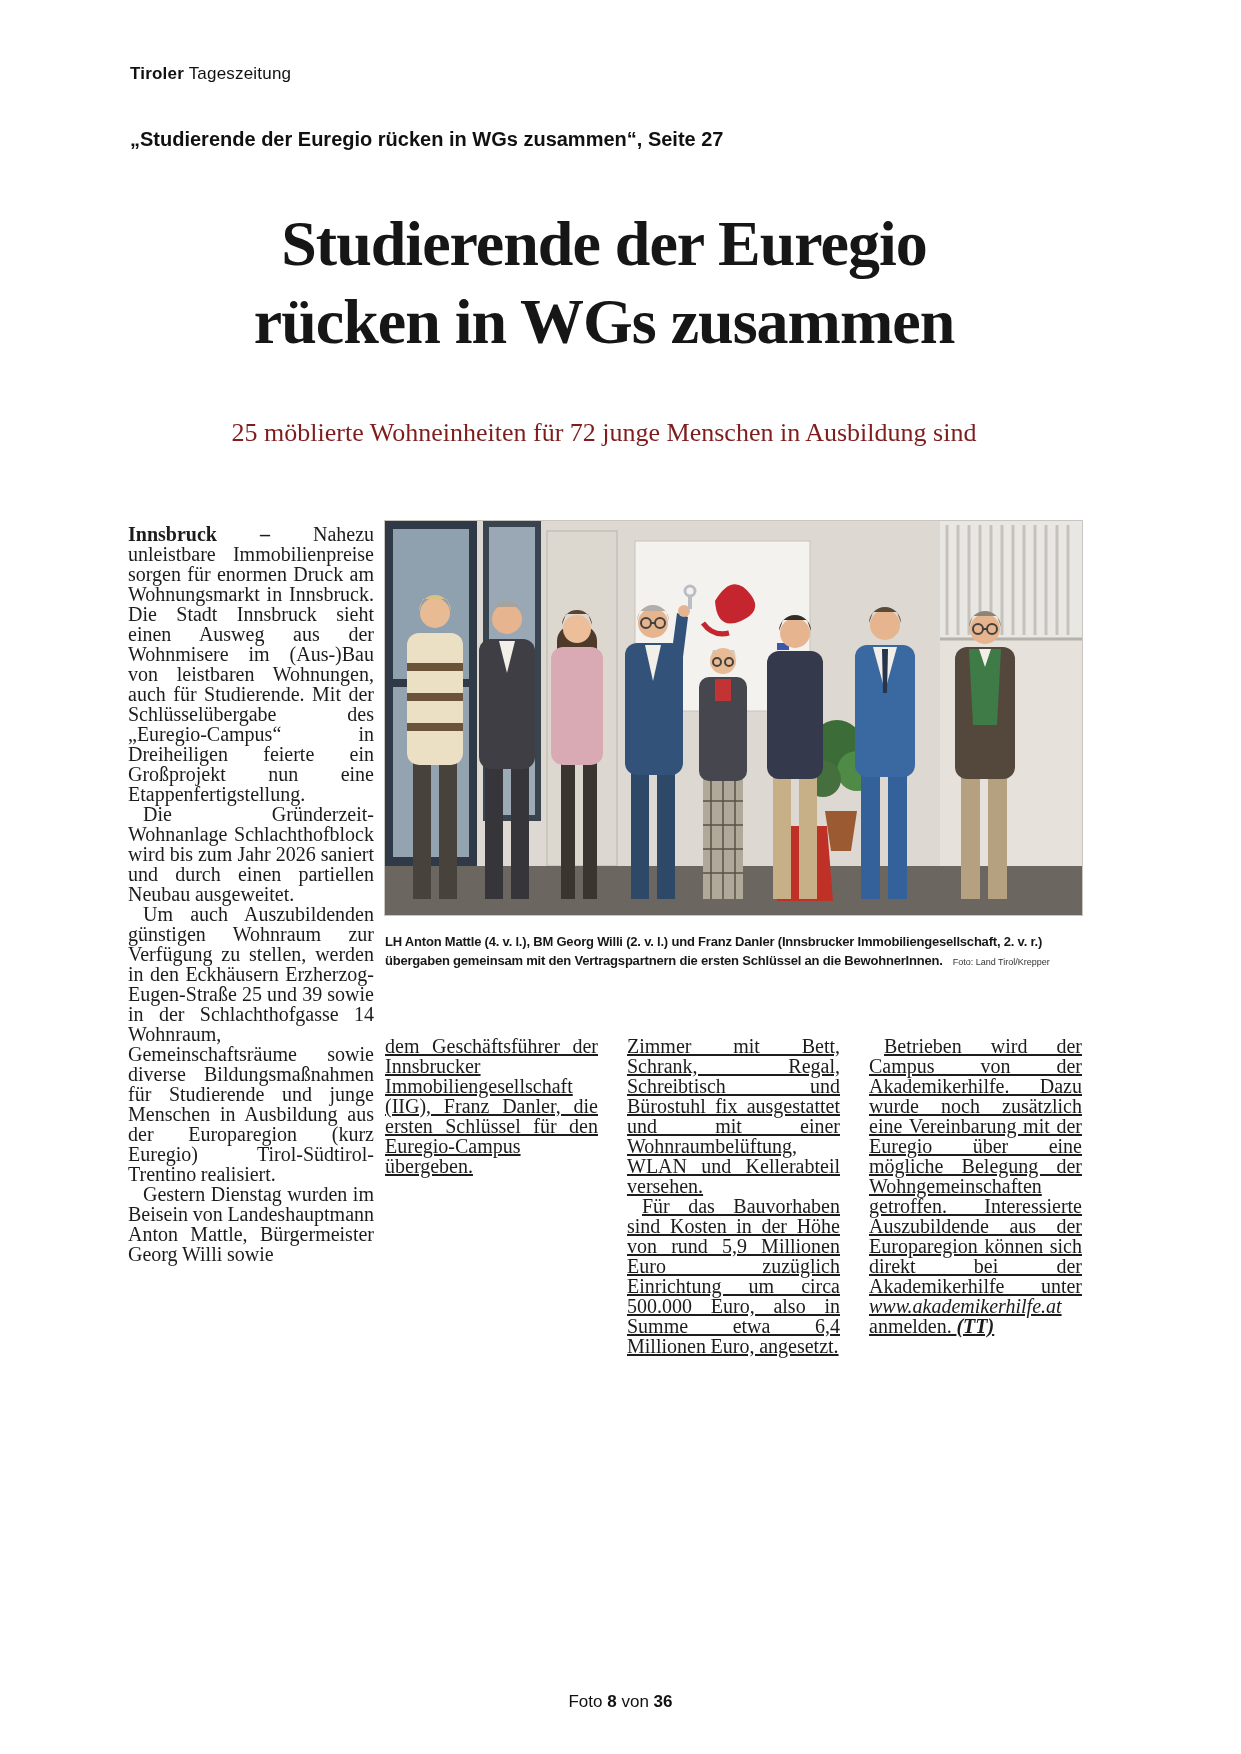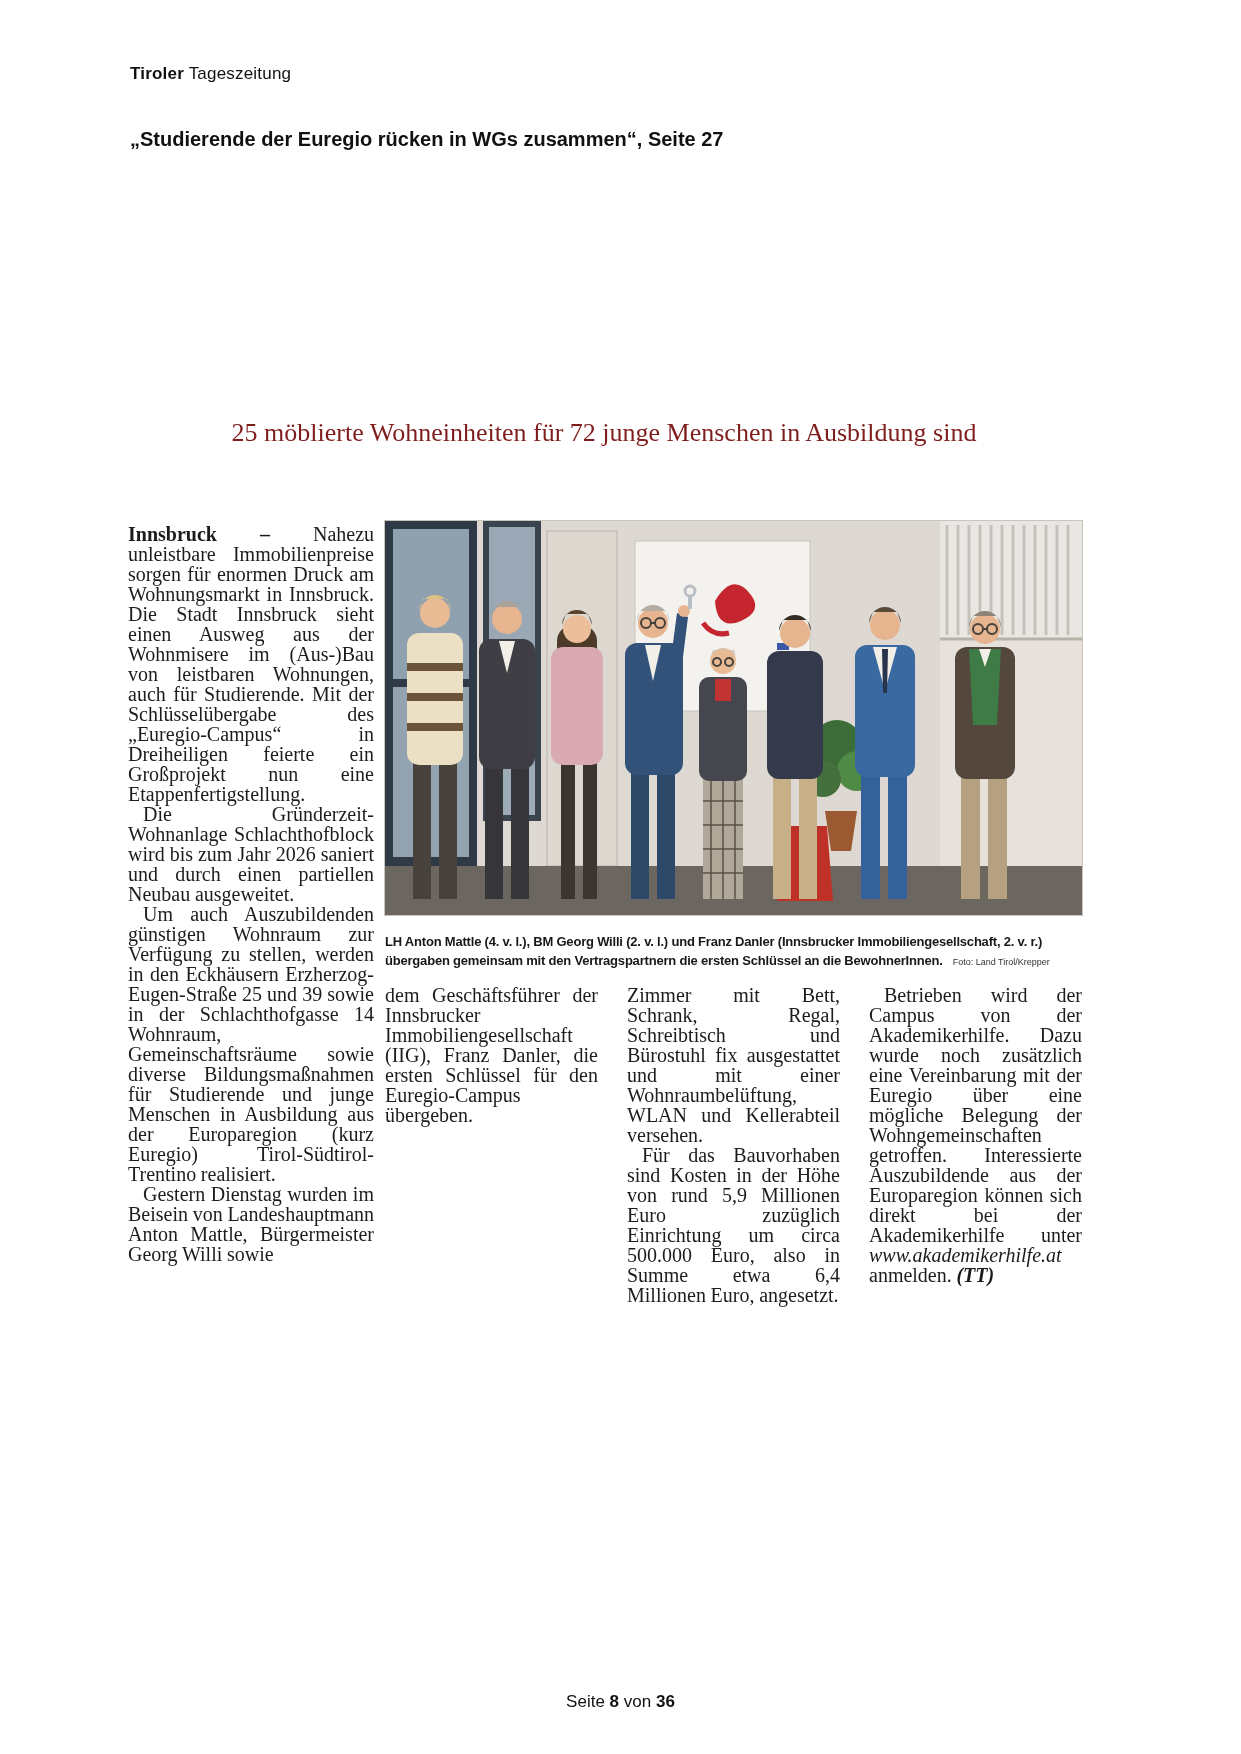--- a/index.html
+++ b/index.html
@@ -35,21 +35,21 @@
     text-align:center;font-size:26px;line-height:49px;color:#7f1d1d;
   }
   
   .bodytext{
     font-size:20px;line-height:20px;text-align:justify;
     hyphens:auto;-webkit-hyphens:auto;word-spacing:-.3px;color:#1c1c1c;
   }
   .bodytext p{margin:0;}
   .bodytext p.indent{text-indent:15px;}
   .leftcol{position:absolute;left:128px;top:524px;width:246px;}
-  .botcols{position:absolute;left:385px;top:985px;width:697px;display:flex;gap:29px;}
+  .botcols{position:absolute;left:385px;top:1036px;width:697px;display:flex;gap:29px;text-decoration:underline;}
   .botcols .col{flex:1 1 0;}
   .it{font-style:italic;}
   .sig{font-style:italic;font-weight:bold;}
   
   .photoblock{position:absolute;left:385px;top:521px;width:697px;}
   .photo{width:697px;height:394px;display:block;background:#ddd8d1;outline:1px solid #c9c5bf;}
   .caption{
     margin-top:17px;
     font-family:"Liberation Sans", sans-serif;
     font-weight:bold;font-size:13px;line-height:19px;letter-spacing:-.2px;color:#181818;
@@ -73,20 +73,24 @@
 
 <div class="page">
 
   <div class="masthead">
     <b>Tiroler</b>
     <span>Tageszeitung</span>
   </div>
 
   <div class="refline">„Studierende der Euregio rücken in WGs zusammen“, Seite 27</div>
 
+  <div class="headline">
+    <div>Studierende der Euregio</div>
+    <div>rücken in WGs zusammen</div>
+  </div>
 
   <div class="subhead">
     <div>25 möblierte Wohneinheiten für 72 junge Menschen in Ausbildung sind</div>
   </div>
 
   <div class="leftcol bodytext">
     <p><b>Innsbruck –</b>
       <span>Nahezu unleistbare Immobilienpreise sorgen für enormen Druck am Wohnungsmarkt in Innsbruck. Die Stadt Innsbruck sieht einen Ausweg aus der Wohnmisere im (Aus-)Bau von leistbaren Wohnungen, auch für Studierende. Mit der Schlüsselübergabe des „Euregio-Campus“ in Dreiheiligen feierte ein Großprojekt nun eine Etappenfertigstellung.</span></p>
     <p class="indent">Die Gründerzeit-Wohnanlage Schlachthofblock wird bis zum Jahr 2026 saniert und durch einen partiellen Neubau ausgeweitet.</p>
     <p class="indent">Um auch Auszubildenden günstigen Wohnraum zur Verfügung zu stellen, werden in den Eckhäusern Erzherzog-Eugen-Straße 25 und 39 sowie in der Schlachthofgasse 14 Wohnraum, Gemeinschaftsräume sowie diverse Bildungsmaßnahmen für Studierende und junge Menschen in Ausbildung aus der Europaregion (kurz Euregio) Tirol-Südtirol-Trentino realisiert.</p>
@@ -265,19 +269,19 @@
     <div class="col">
       <p>Zimmer mit Bett, Schrank, Regal, Schreibtisch und Bürostuhl fix ausgestattet und mit einer Wohnraumbelüftung, WLAN und Kellerabteil versehen.</p>
       <p class="indent">Für das Bauvorhaben sind Kosten in der Höhe von rund 5,9 Millionen Euro zuzüglich Einrichtung um circa 500.000 Euro, also in Summe etwa 6,4 Millionen Euro, angesetzt.</p>
     </div>
     <div class="col">
       <p class="indent"><span>Betrieben wird der Campus von der Akademikerhilfe. Dazu wurde noch zusätzlich eine Vereinbarung mit der Euregio über eine mögliche Belegung der Wohngemeinschaften getroffen. Interessierte Auszubildende aus der Europaregion können sich direkt bei der Akademikerhilfe unter </span><span class="it">www.akademikerhilfe.at</span><span> anmelden. </span><span class="sig">(TT)</span></p>
     </div>
   </div>
 
   <div class="footer">
-    <span>Seite</span>
+    <span>Foto</span>
     <b>8</b>
     <span>von</span>
     <b>36</b>
   </div>
 
 </div>
 
 </body></html>

